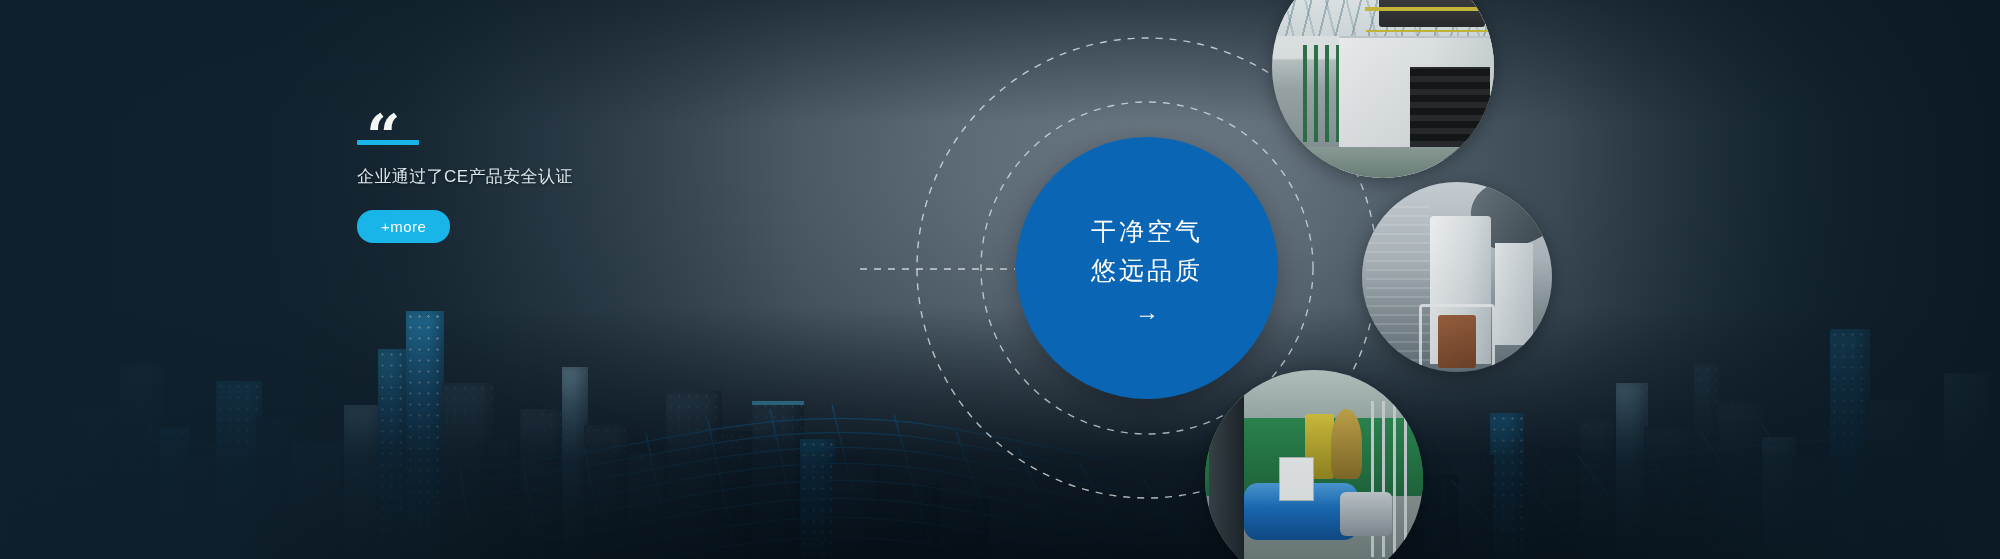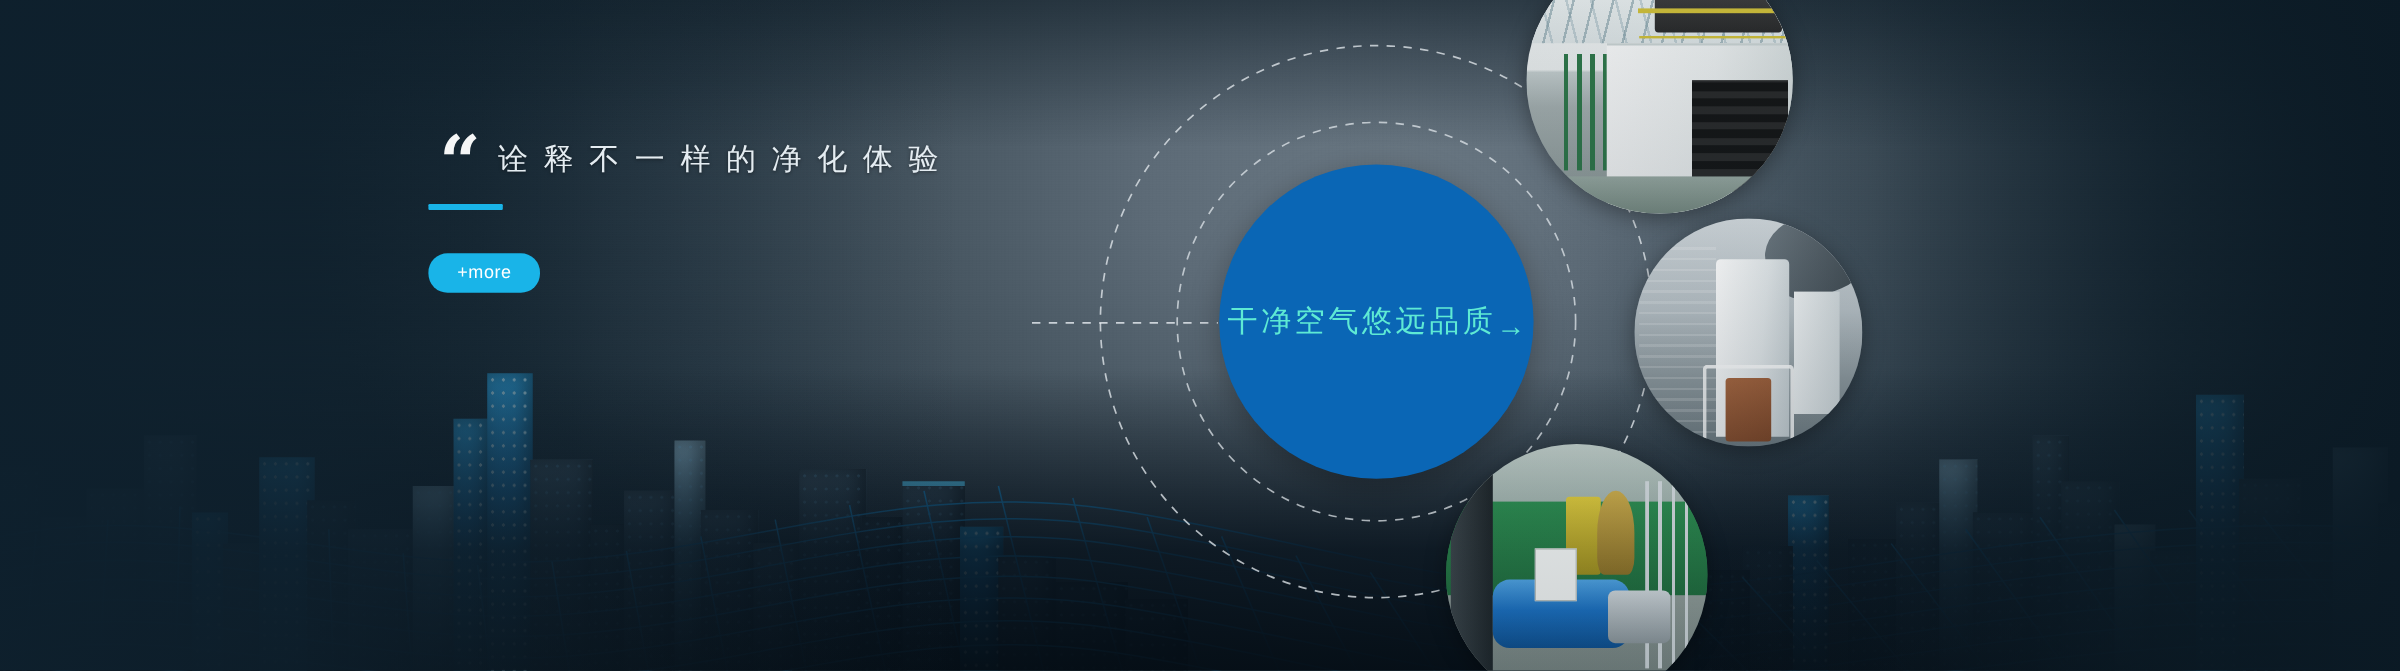--- a/index.html
+++ b/index.html
@@ -79,22 +79,22 @@
   .cluster svg.rings{position:absolute;inset:0;width:1240px;height:620px;overflow:visible;}
 
   .focus-badge{
     position:absolute;left:28px;top:263px;width:72px;height:72px;border-radius:50%;
     background:#1bb2e6;display:flex;align-items:center;justify-content:center;
     color:#fff;font-size:19px;letter-spacing:1px;cursor:pointer;
   }
 
   .main-circle{
     position:absolute;left:256px;top:167px;width:262px;height:262px;border-radius:50%;
-    background:#0a66b5;display:flex;flex-direction:row;align-items:center;justify-content:center;
-    color:#5eead4;cursor:pointer;box-shadow:0 6px 26px rgba(0,0,0,.28);
+    background:#0a66b5;display:flex;flex-direction:column;align-items:center;justify-content:center;
+    color:#ffffff;cursor:pointer;box-shadow:0 6px 26px rgba(0,0,0,.28);
   }
   .main-circle .mc-line{font-size:25px;letter-spacing:3px;line-height:1.55;}
   .main-circle .mc-arrow{font-size:24px;margin-top:10px;line-height:1;}
 
   
   .photo{position:absolute;border-radius:50%;overflow:hidden;box-shadow:0 4px 18px rgba(0,0,0,.35);cursor:pointer;}
   .photo .inner{position:absolute;inset:0;}
 
   
   .ph1{left:512px;top:-14px;width:222px;height:222px;}
@@ -320,20 +320,20 @@
           <div class="tank"></div>
         <div class="label"></div>
           <div class="flange"></div>
       </div>
       <div class="tint"></div>
     </div>
   </div>
 
   <div class="text-block">
     <div class="quote-mark">“</div>
-    <div class="subtitle">诠释不一样的净化体验</div>
     <div class="rule"></div>
     <div class="body-lines">
+      <div class="body-line">企业通过了CE产品安全认证</div>
     </div>
     <button class="more-btn">+more</button>
   </div>
 
 </div>
 
 </body></html>

